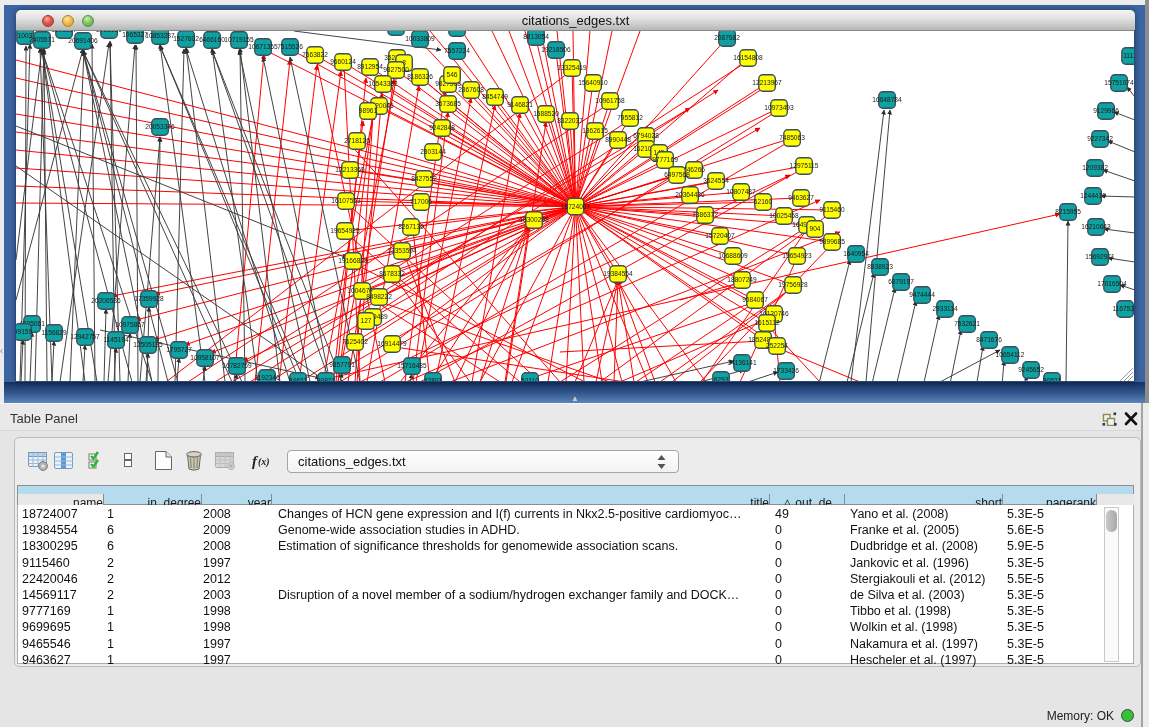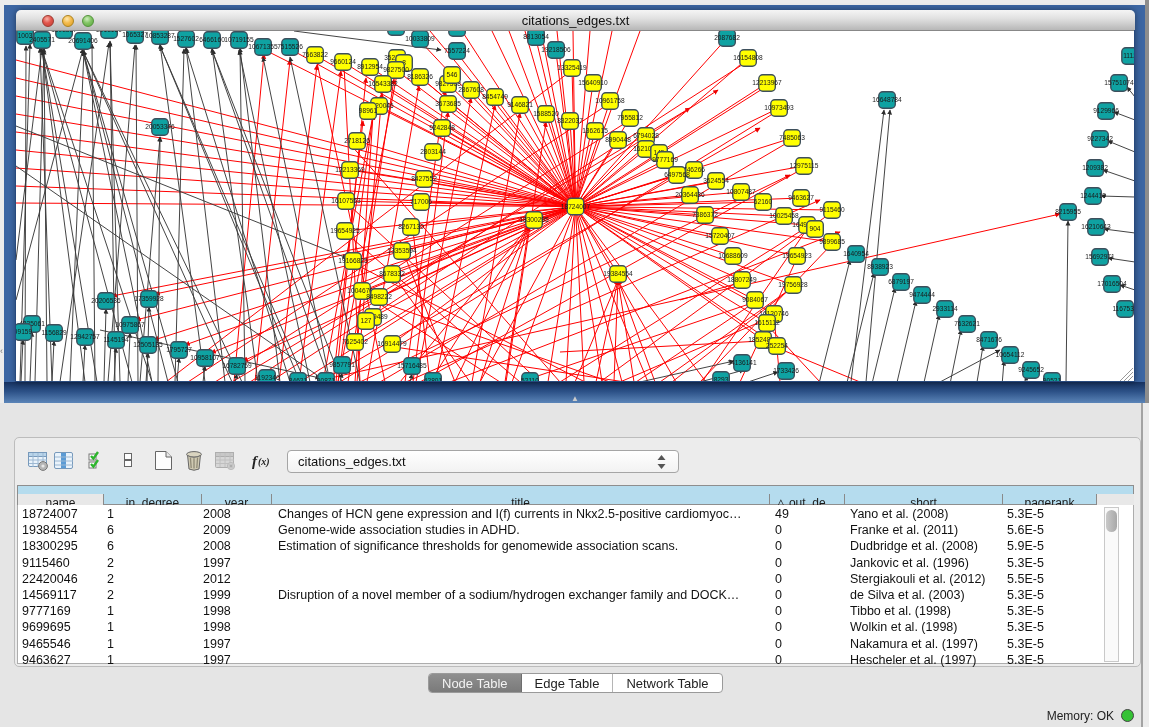--- a/index.html
+++ b/index.html
@@ -20,21 +20,21 @@
 #tp-head { position:absolute; left:0; top:0; width:100%; height:28px; background:#e9e9e9;
   border-top:1px solid #f5f5f5; border-bottom:1px solid #d9d9d9; }
 #tp-head .t { position:absolute; left:10px; top:7px; font-size:13px; color:#333; }
 #subpanel { position:absolute; left:14px; top:34px; width:1127px; height:230px;
   background:#ececec; border:1px solid #bcbcbc; border-radius:5px; }
 #combo { position:absolute; left:287px; top:47px; width:392px; height:23px; background:linear-gradient(#fff,#f2f2f2);
   border:1px solid #a5a5a5; border-radius:4px; font-size:13px; color:#111; line-height:21px; padding-left:10px; }
 #thead { position:absolute; left:17px; top:82px; width:1117px; height:20px; background:#b5dcee;
   border:1px solid #8e8e8e; }
 .hc { position:absolute; top:8px; height:18px; border-right:1px solid #8a8a8a; font-size:12px;
-  color:#1a1a1a; text-align:center; line-height:18px; }
+  color:#1a1a1a; text-align:right; line-height:18px; }
 #tbody { position:absolute; left:17px; top:102px; width:1117px; height:159px; background:#fff;
   border:1px solid #adadad; border-top:none; }
 .trow { position:absolute; left:0; width:100%; height:17px; font-size:12.5px; color:#111; }
 .trow span { position:absolute; top:0; white-space:nowrap; overflow:hidden; }
 #vsb { position:absolute; left:1104px; top:104px; width:15px; height:155px; background:#fafafa;
   border:1px solid #c9c9c9; border-radius:0; }
 #vsb .th { position:absolute; left:1px; top:2px; width:11px; height:22px; background:linear-gradient(90deg,#c9c9c9,#a8a8a8);
   border-radius:6px; }
 #tabs { position:absolute; left:428px; top:270px; height:20px; display:flex;
   border:1px solid #9a9a9a; border-radius:4px; overflow:hidden; background:#fff; font-size:13px; }
@@ -615,20 +615,31 @@
 <rect x="567.2" y="198.2" width="16.5" height="16.5" rx="4" fill="#ffff00" stroke="#3d4f5c" stroke-width="1.4"></rect>
 <text x="575.5" y="208.8" font-family="Liberation Sans, sans-serif" font-size="6.6" fill="#1a1a1a" text-anchor="middle">18724007</text>
 <g stroke="#999" stroke-width="1">
 <line x1="1120" y1="381" x2="1133" y2="368"></line>
 <line x1="1124" y1="381" x2="1133" y2="372"></line>
 <line x1="1128" y1="381" x2="1133" y2="376"></line>
 </g>
 </svg>
 <div id="canvasedge" style="position:absolute;left:15px;top:30px;width:1120px;height:352px;border:1px solid #27497e;border-top:none;pointer-events:none"></div>
 <div id="tablepanel">
+  <div id="tp-head">
+      <div class="t">Table Panel</div>
+    <svg width="37" height="15" style="position:absolute;left:1102px;top:7px" viewBox="0 0 37 15">
+      <rect x="1.5" y="3.5" width="6.5" height="6.5" fill="#eef4fb" stroke="#968a42" stroke-width="1.4"></rect>
+      <rect x="5.5" y="7.5" width="7" height="7" fill="#eef4fb" stroke="#8f8a55" stroke-width="1.4"></rect>
+      <rect x="11.5" y="1.5" width="2.6" height="2.6" fill="#1c3a66"></rect>
+      <rect x="0.5" y="12" width="2.6" height="2.6" fill="#1c3a66"></rect>
+      <rect x="12" y="12" width="2.6" height="2.6" fill="#1c3a66"></rect>
+      <path d="M24 2.5 L34 13 M34 2.5 L24 13" stroke="#111" stroke-width="2.6" stroke-linecap="round"></path>
+    </svg>
+  </div>
   <div id="subpanel"></div>
   <svg id="ticons" width="270" height="26" viewBox="0 0 270 26" style="position:absolute;left:28px;top:47px">
 
     <g transform="translate(0,2)">
       <rect x="0.5" y="0.5" width="18" height="14" rx="1.5" fill="#eaf3fb" stroke="#7799bb"></rect>
       <rect x="0.5" y="0.5" width="18" height="4" fill="#b8d4ea" stroke="#7799bb"></rect>
       <path d="M5 1 V15 M10 1 V15 M15 1 V15 M1 8 H19 M1 11.5 H19" stroke="#9db8d2" stroke-width="1" fill="none"></path>
       <circle cx="15" cy="14" r="4.4" fill="#b5b5b5" stroke="#777"></circle>
       <circle cx="15" cy="14" r="1.6" fill="#e8e8e8"></circle>
     </g>
@@ -700,21 +711,21 @@
 <span style="left:775px">49</span>
       <span style="left:850px">Yano et al. (2008)</span>
 <span style="left:1007px">5.3E-5</span>
     </div>
 <div class="trow" style="top:120.2px">
 <span style="left:22px">19384554</span>
       <span style="left:107px">6</span>
 <span style="left:203px">2009</span>
       <span style="left:278px;width:486px">Genome-wide association studies in ADHD.</span>
 <span style="left:775px">0</span>
-      <span style="left:850px">Franke et al. (2011)</span>
+      <span style="left:850px">Franke et al. (2005)</span>
 <span style="left:1007px">5.6E-5</span>
     </div>
 <div class="trow" style="top:136.4px">
 <span style="left:22px">18300295</span>
       <span style="left:107px">6</span>
 <span style="left:203px">2008</span>
       <span style="left:278px;width:486px">Estimation of significance thresholds for genomewide association scans.</span>
 <span style="left:775px">0</span>
       <span style="left:850px">Dudbridge et al. (2008)</span>
 <span style="left:1007px">5.9E-5</span>
@@ -731,21 +742,21 @@
 <span style="left:22px">22420046</span>
       <span style="left:107px">2</span>
 <span style="left:203px">2012</span>
 <span style="left:775px">0</span>
       <span style="left:850px">Stergiakouli et al. (2012)</span>
 <span style="left:1007px">5.5E-5</span>
     </div>
 <div class="trow" style="top:184.99999999999997px">
 <span style="left:22px">14569117</span>
       <span style="left:107px">2</span>
-<span style="left:203px">1999</span>
+<span style="left:203px">2003</span>
       <span style="left:278px;width:486px">Disruption of a novel member of a sodium/hydrogen exchanger family and DOCK…</span>
 <span style="left:775px">0</span>
       <span style="left:850px">de Silva et al. (2003)</span>
 <span style="left:1007px">5.3E-5</span>
     </div>
 <div class="trow" style="top:201.19999999999996px">
 <span style="left:22px">9777169</span>
       <span style="left:107px">1</span>
 <span style="left:203px">1998</span>
 <span style="left:775px">0</span>
@@ -772,21 +783,16 @@
 <span style="left:22px">9463627</span>
       <span style="left:107px">1</span>
 <span style="left:203px">1997</span>
 <span style="left:775px">0</span>
       <span style="left:850px">Hescheler et al. (1997)</span>
 <span style="left:1007px">5.3E-5</span>
     </div>
   <div id="vsb">
       <div class="th"></div>
     </div>
-  <div id="tabs">
-    <div class="sel">Node Table</div>
-      <div>Edge Table</div>
-      <div style="border-right:none">Network Table</div>
-  </div>
   <div id="status">Memory: OK</div>
   <div id="memdot"></div>
 </div>
 <div id="divarrow">▲</div>
 <div style="position:absolute;left:0px;top:346px;font-size:9px;color:#777;font-family:'Liberation Sans',sans-serif">‹</div>
 </body></html>

